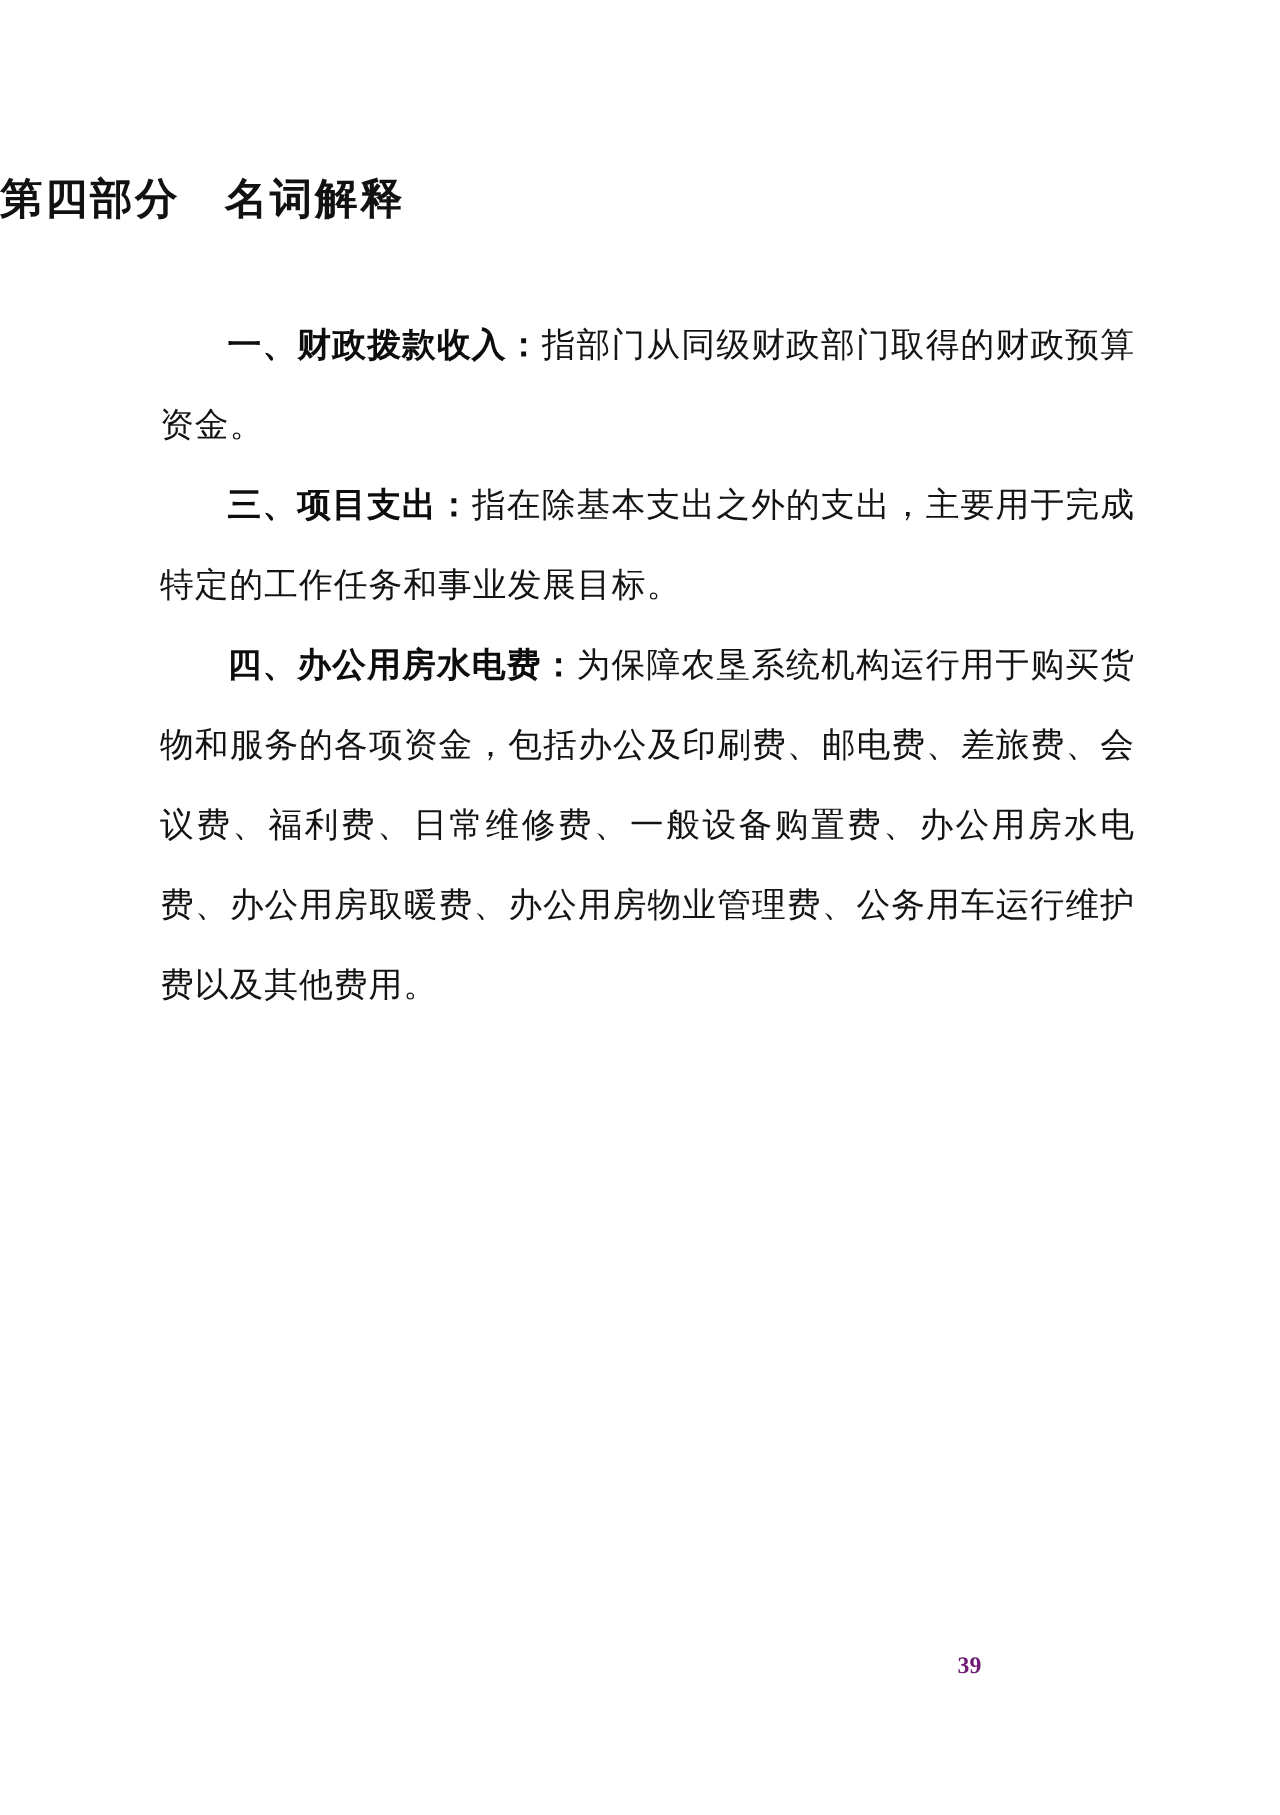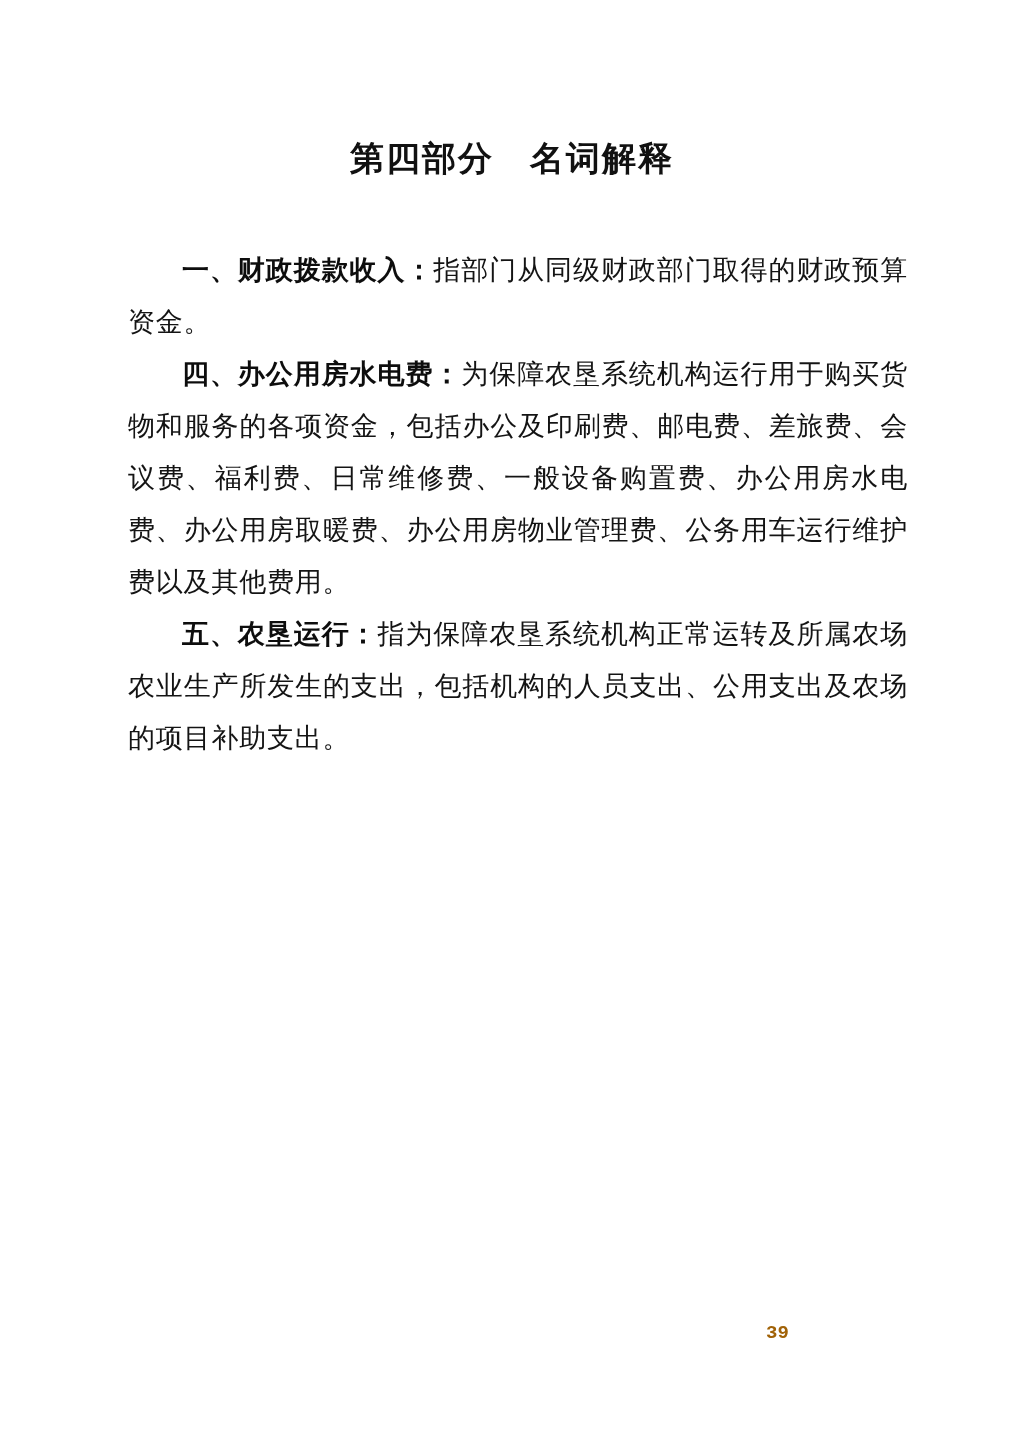--- a/index.html
+++ b/index.html
@@ -12,72 +12,71 @@
     background: #ffffff;
     color: #151515;
     font-family: "Liberation Serif", "DejaVu Serif", serif;
     overflow: hidden;
   }
   .doc-title {
     position: absolute;
     top: 136px;
     left: 0;
     width: 100%;
-    text-align: center;
     font-family: "Liberation Sans", "DejaVu Sans", sans-serif;
     font-weight: bold;
     font-size: 34px;
     letter-spacing: 2px;
     color: #111111;
   }
   .definitions {
     position: absolute;
     left: 128px;
     top: 244px;
     width: 780px;
     font-size: 27px;
-    line-height: 52px;
+    line-height: 64px;
     letter-spacing: 0.8px;
     text-align: justify;
     text-justify: inter-character;
     color: #141414;
   }
   .para {
     text-indent: 2em;
     margin: 0;
   }
   .term {
     font-family: "Liberation Sans", "DejaVu Sans", sans-serif;
     font-weight: bold;
     color: #0d0d0d;
   }
   .page-number {
     position: absolute;
     left: 766px;
     top: 1322px;
     font-size: 19px;
     font-weight: bold;
-    font-family: Liberation Mono, monospace;
-    color: #a16207;
+    font-family: Liberation Serif, serif;
+    color: #701a75;
   }
 </style>
 </head>
 <body>
 
 <div class="page">
 
   <div class="doc-title">第四部分　名词解释</div>
 
   <div class="definitions">
 
     <p class="para"><span class="term">一、财政拨款收入：</span><span>指部门从同级财政部门取得的财政预算资金。</span></p>
 
 
+    <p class="para"><span class="term">三、项目支出：</span><span>指在除基本支出之外的支出，主要用于完成特定的工作任务和事业发展目标。</span></p>
 
     <p class="para"><span class="term">四、办公用房水电费：</span><span>为保障农垦系统机构运行用于购买货物和服务的各项资金，包括办公及印刷费、邮电费、差旅费、会议费、福利费、日常维修费、一般设备购置费、办公用房水电费、办公用房取暖费、办公用房物业管理费、公务用车运行维护费以及其他费用。</span></p>
 
-    <p class="para"><span class="term">五、农垦运行：</span><span>指为保障农垦系统机构正常运转及所属农场农业生产所发生的支出，包括机构的人员支出、公用支出及农场的项目补助支出。</span></p>
 
   </div>
 
   <div class="page-number">39</div>
 
 </div>
 
 </body></html>

